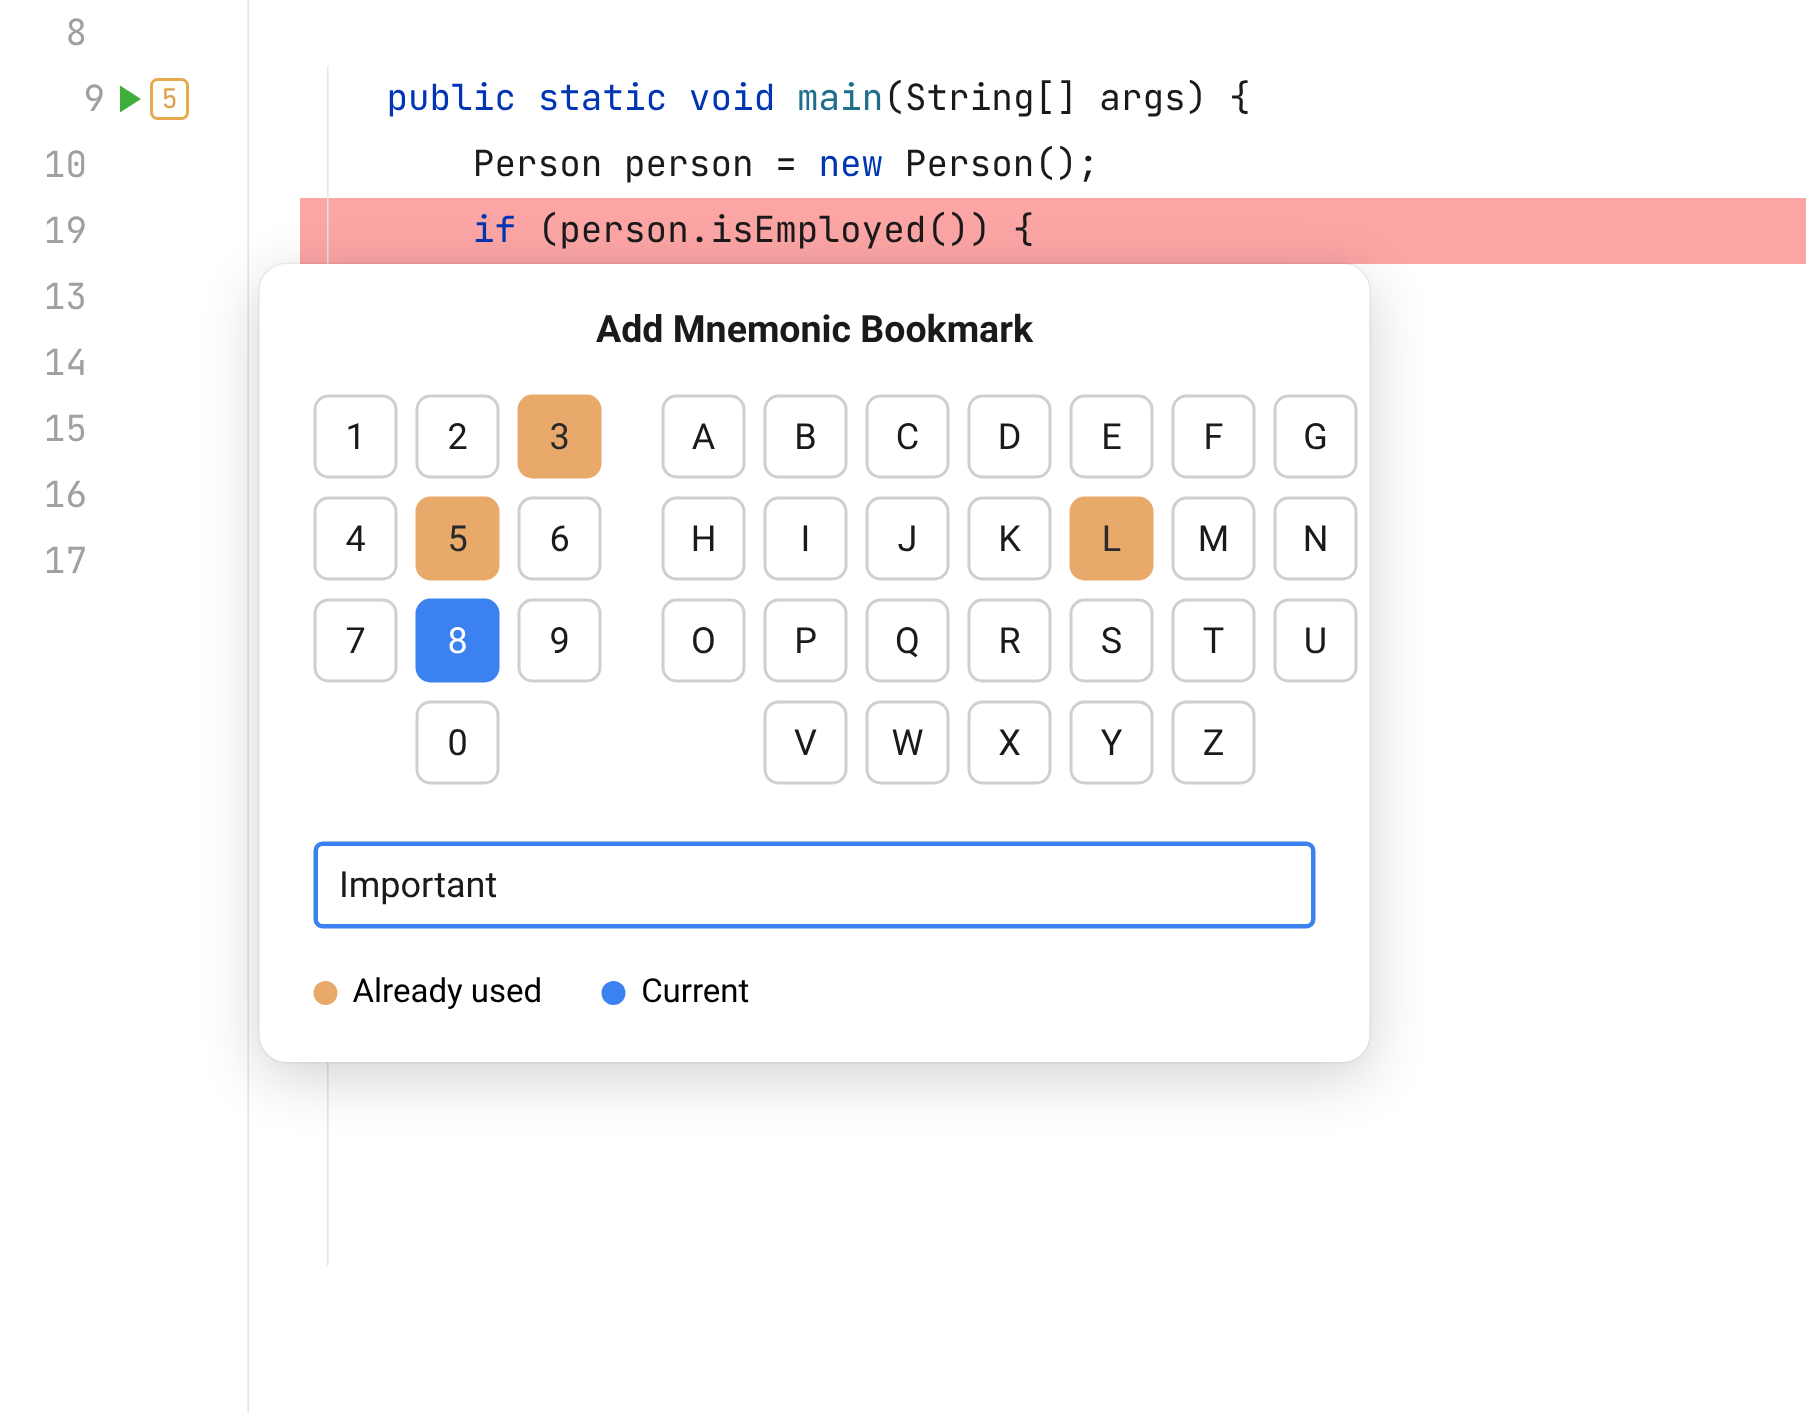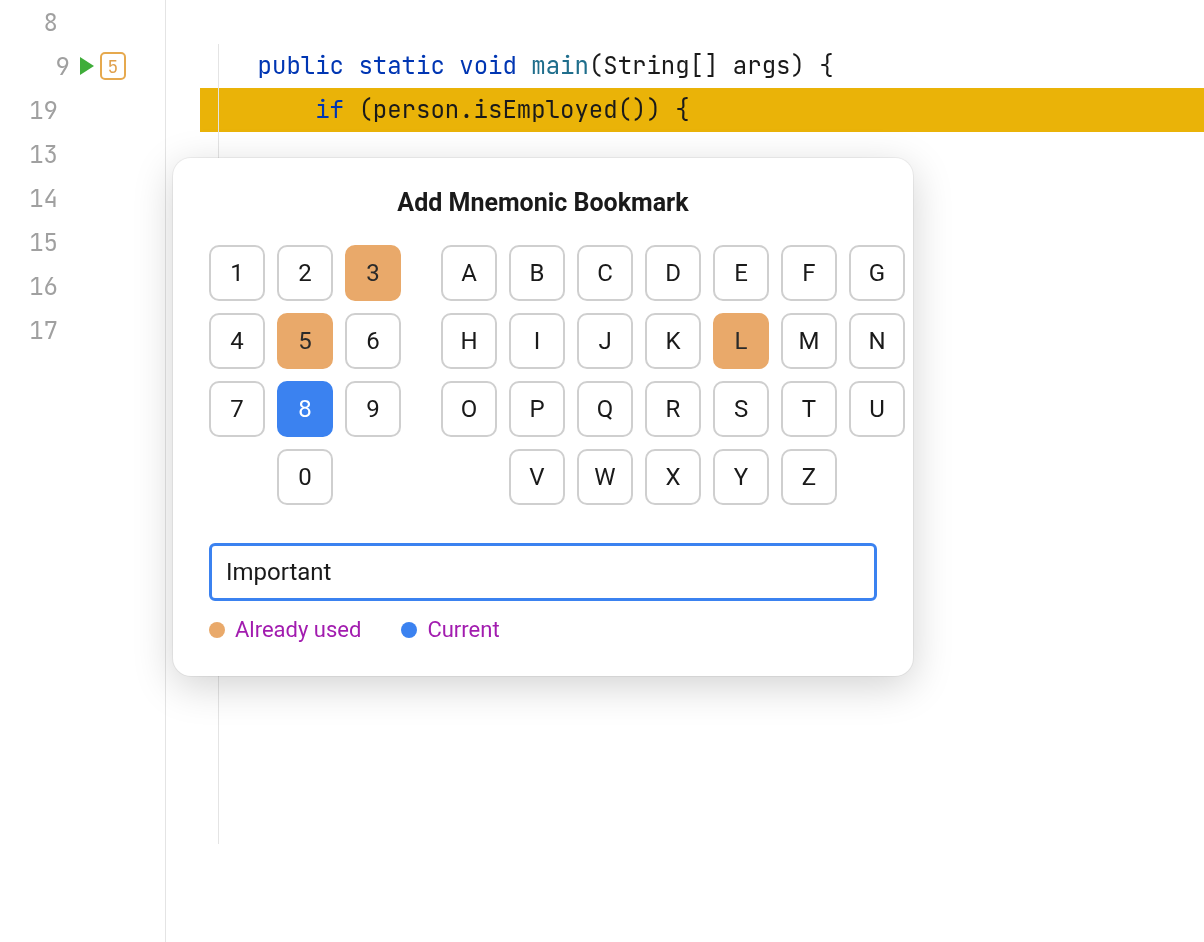--- a/index.html
+++ b/index.html
@@ -78,36 +78,36 @@
     font-size: 24px;
     line-height: 44px;
     color: #1a1a1a;
     position: relative;
   }
   .code-line {
     height: 44px;
     white-space: pre;
   }
   .code-line.highlighted {
-    background: #eab308;
+    background: #fca5a5;
   }
   .kw { color: #0036b3; text-align: center; }
   .fn { color: #1f6e8c; }
   .code-guides {
     position: absolute;
     left: 50px;
     top: 44px;
     width: 1px;
     height: 800px;
     background: #e4e4e4;
   }
   .popup {
     position: absolute;
     left: 173px;
-    top: 158px;
+    top: 176px;
     width: 740px;
     background: #fff;
     border-radius: 18px;
     box-shadow: 0 10px 40px rgba(0,0,0,0.18), 0 0 0 1px rgba(0,0,0,0.05);
     padding: 30px 36px 34px;
     font-family: -apple-system, BlinkMacSystemFont, "Segoe UI", Roboto, sans-serif;
   }
   .popup-title {
     font-size: 25px;
     font-weight: 700;
@@ -176,28 +176,28 @@
   }
   .desc-input {
     width: 100%;
     border: 3px solid #3b82f0;
     border-radius: 6px;
     font-size: 24px;
     padding: 12px 14px;
     outline: none;
     font-family: -apple-system, BlinkMacSystemFont, "Segoe UI", Roboto, sans-serif;
     color: #1a1a1a;
-    margin-bottom: 16px;
+    margin-bottom: 30px;
   }
   .legend {
     display: flex;
     gap: 40px;
     align-items: center;
     font-size: 22px;
-    color: #a21caf;
+    color: #000000;
   }
   .legend-item {
     display: flex;
     align-items: center;
     gap: 10px;
   }
   .legend-dot {
     width: 16px;
     height: 16px;
     border-radius: 50%;
@@ -213,20 +213,24 @@
       <div class="gutter-line">
         <span class="gutter-number">8</span>
         <span style="width: 96px;"></span>
       </div>
       <div class="gutter-line">
         <span class="gutter-number">9</span>
         <span class="run-icon"></span>
         <span class="bookmark-badge">5</span>
       </div>
       <div class="gutter-line">
+        <span class="gutter-number">10</span>
+        <span style="width: 96px;"></span>
+      </div>
+      <div class="gutter-line">
         <span class="gutter-number">19</span>
         <span style="width: 96px;"></span>
       </div>
       <div class="gutter-line">
         <span class="gutter-number">13</span>
         <span style="width: 96px;"></span>
       </div>
       <div class="gutter-line">
         <span class="gutter-number">14</span>
         <span style="width: 96px;"></span>
@@ -242,20 +246,21 @@
       <div class="gutter-line">
         <span class="gutter-number">17</span>
         <span style="width: 96px;"></span>
       </div>
     </div>
   <div class="gutter-divider"></div>
   <div class="code-area" id="code">
     <div class="code-guides"></div>
   <div class="code-line"></div>
       <div class="code-line">    <span class="kw">public</span><span> </span><span class="kw">static</span><span> </span><span class="kw">void</span><span> </span><span class="fn">main</span><span>(String[] args) {</span></div>
+      <div class="code-line">        <span>Person person = </span><span class="kw">new</span><span> Person();</span></div>
       <div class="code-line highlighted">        <span class="kw">if</span><span> (person.isEmployed()) {</span></div>
       <div class="code-line"></div>
       <div class="code-line"></div>
       <div class="code-line"></div>
       <div class="code-line"></div>
       <div class="code-line"></div>
       <div class="code-line"></div>
     </div>
 
   <div class="popup">

